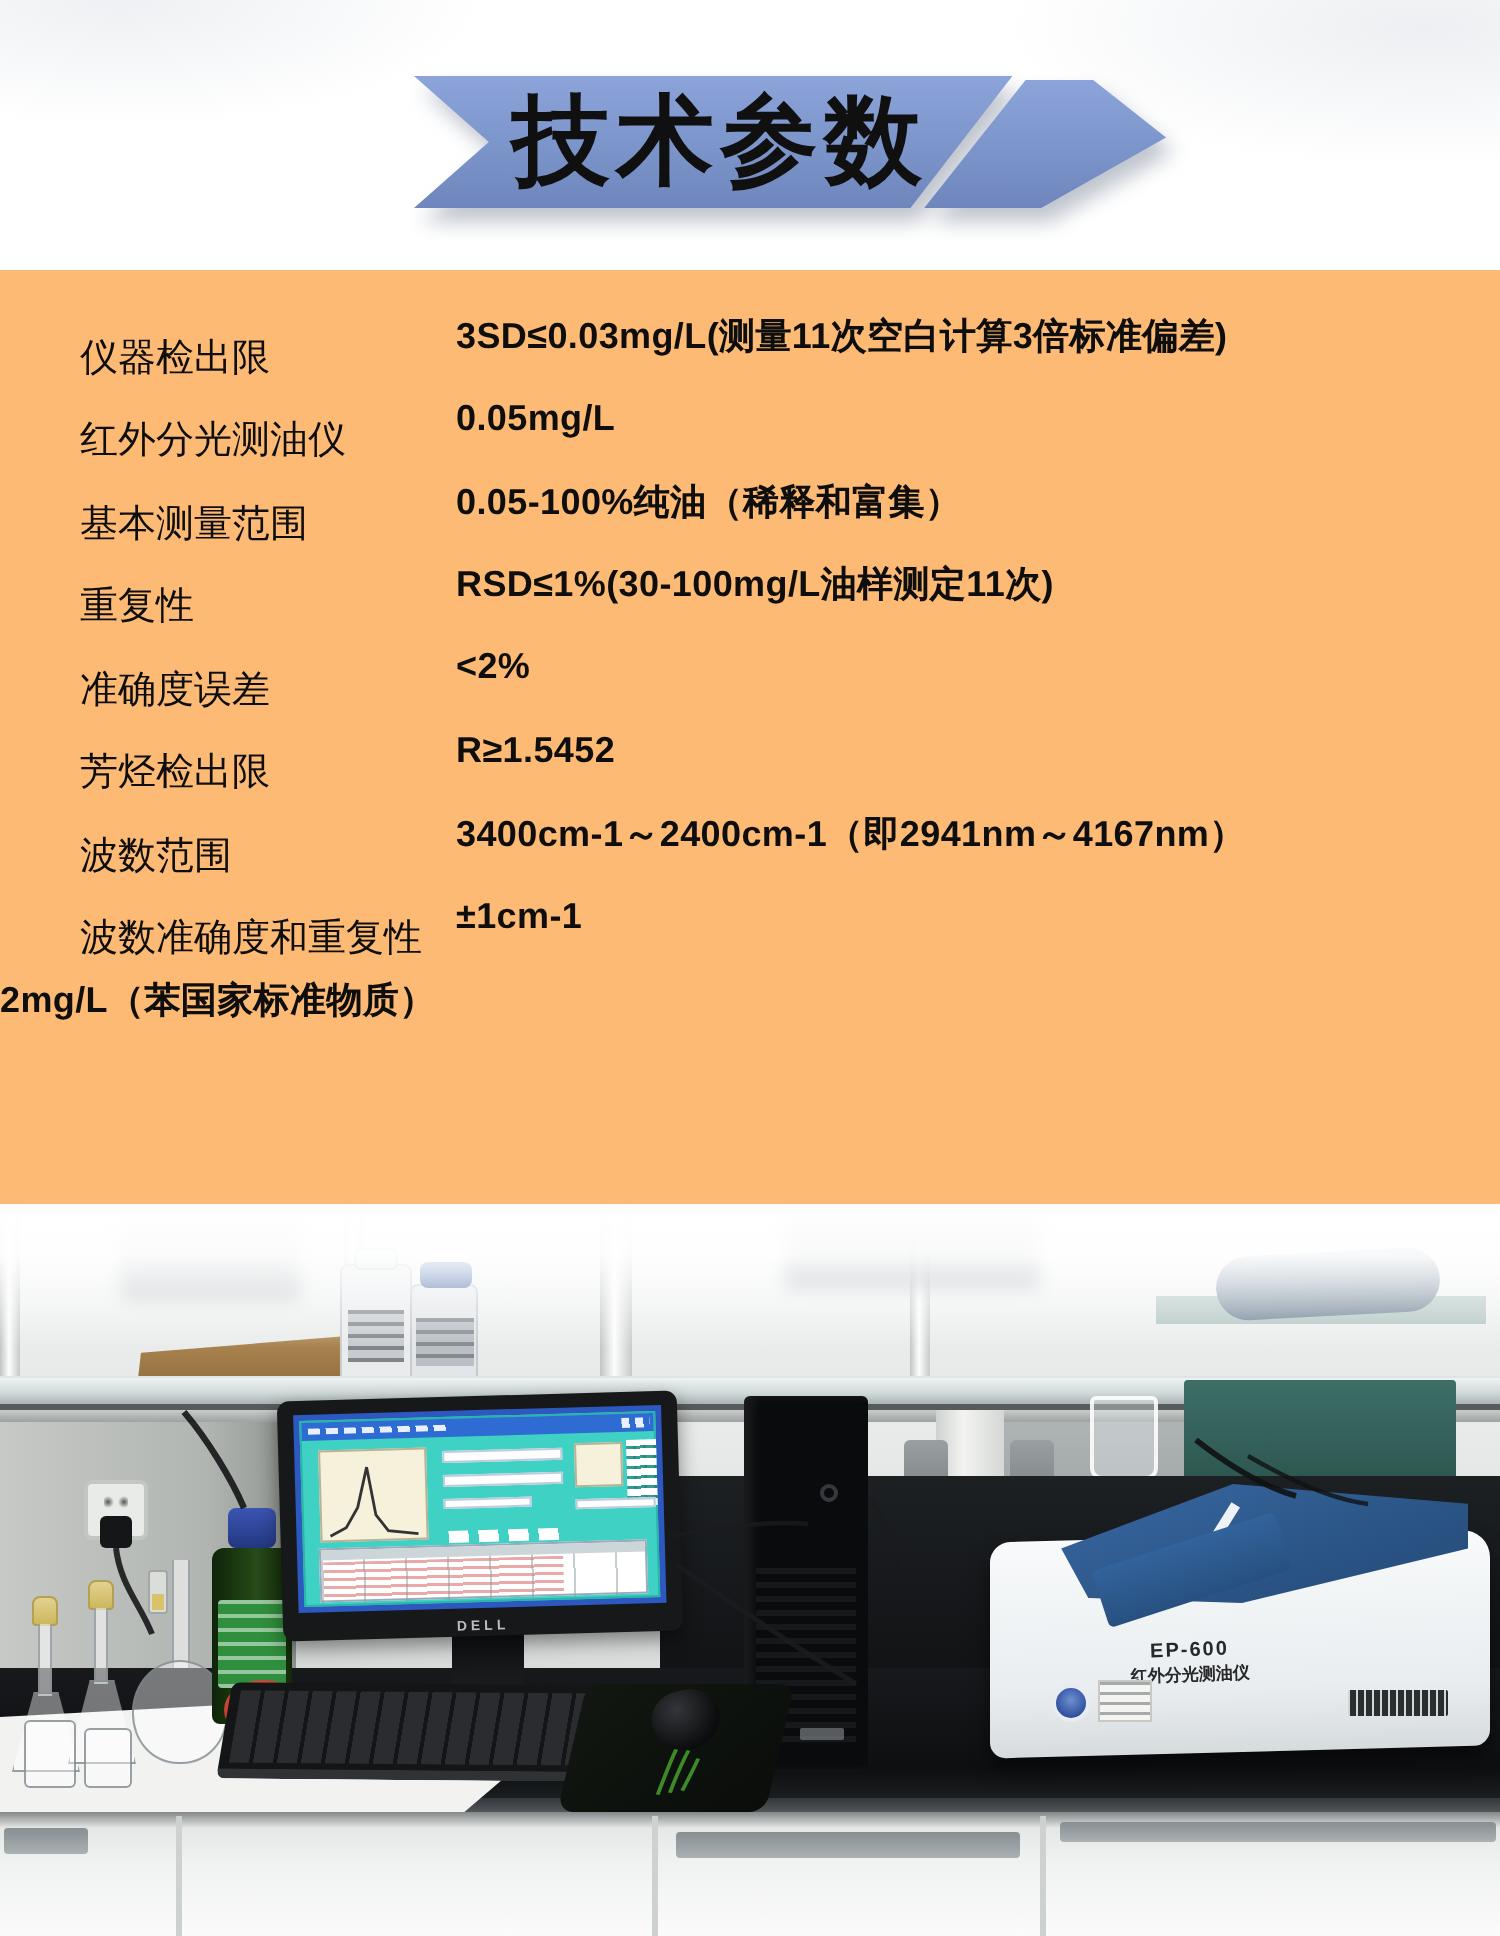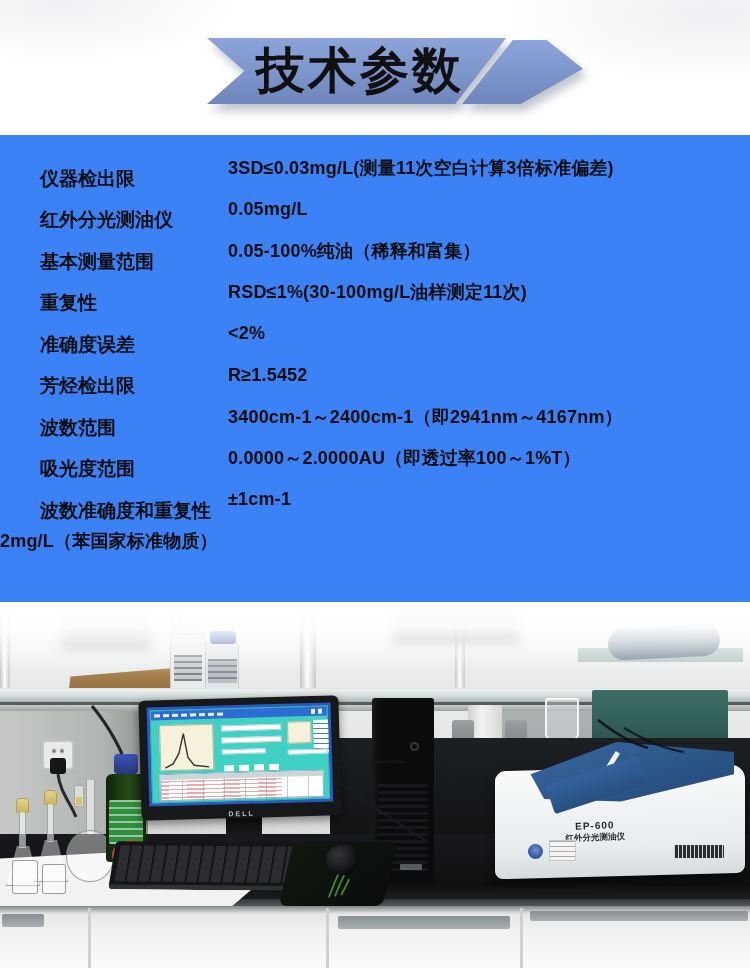--- a/index.html
+++ b/index.html
@@ -1,19 +1,19 @@
 <!DOCTYPE html>
 <html><head>
 <meta charset="utf-8">
 <style>
   * { margin:0; padding:0; box-sizing:border-box; }
   html,body { background:#fff; }
   .page {
     position:relative; width:750px; height:968px; overflow:hidden;
-    background:#3b82f6; font-family:"Liberation Sans","DejaVu Sans",sans-serif;
+    background:#fdba74; font-family:"Liberation Sans","DejaVu Sans",sans-serif;
   }
   .abs { position:absolute; }
 
   
   .banner-zone { position:absolute; left:0; top:0; width:750px; height:135px;
     background:
       radial-gradient(ellipse 260px 90px at 8% 0%, #eef0f3, rgba(255,255,255,0) 70%),
       radial-gradient(ellipse 300px 100px at 95% 10%, #edeff2, rgba(255,255,255,0) 70%),
       #fff; }
   .ribbon-wrap { position:absolute; left:0; top:0; width:750px; height:135px;
@@ -24,21 +24,21 @@
   .ribbon-tip { position:absolute; left:453px; top:40px; width:130px; height:64px;
     background:linear-gradient(180deg,#8ca4d9 0%,#7b94c9 55%,#6e86bc 100%);
     clip-path:polygon(46% 0, 72% 0, 100% 45%, 52% 100%, 7% 100%); }
   .ribbon-title { position:absolute; left:248px; top:40px; width:224px; height:62px;
     display:flex; align-items:center; justify-content:center;
     font-size:49px; font-weight:900; letter-spacing:3px; color:#101010; }
 
   
   .specs { position:absolute; left:0; top:147px; width:750px; }
   .spec-row { display:flex; align-items:center; height:41.5px; }
-  .spec-label { width:228px; padding-left:40px; font-size:19px; font-weight:700; color:#0e0e0e; white-space:nowrap;margin-top:22px; }
+  .spec-label { width:228px; padding-left:40px; font-size:19px; font-weight:400; color:#0e0e0e; white-space:nowrap;margin-top:22px; }
   .spec-value { font-size:18px; font-weight:700; color:#0e0e0e; white-space:nowrap; letter-spacing:.2px; }
 
   
   .photo { position:absolute; left:0; top:602px; width:750px; height:366px; overflow:hidden; background:#e8eae9; }
 
   
   .wall { left:0; top:0; width:750px; height:110px; background:linear-gradient(180deg,#f6f7f7,#e3e6e5); }
   .bg-shape { filter:blur(4px); opacity:.5; border-radius:4px; }
   .cab-seam { width:10px; background:linear-gradient(90deg,rgba(120,126,128,.35),#fdfdfd 45%,rgba(120,126,128,.3)); }
   .blue-cylinder { left:608px; top:24px; width:112px; height:32px; border-radius:16px;
@@ -205,24 +205,20 @@
       </div>
     <div class="spec-row">
         <span class="spec-label">芳烃检出限</span>
         <span class="spec-value">R≥1.5452</span>
       </div>
     <div class="spec-row">
         <span class="spec-label">波数范围</span>
         <span class="spec-value">3400cm-1～2400cm-1（即2941nm～4167nm）</span>
       </div>
     <div class="spec-row">
-        <span class="spec-label">吸光度范围</span>
-        <span class="spec-value">0.0000～2.0000AU（即透过率100～1%T）</span>
-      </div>
-    <div class="spec-row">
         <span class="spec-label">波数准确度和重复性</span>
         <span class="spec-value">±1cm-1</span>
       </div>
     <div class="spec-row">
         <span class="spec-value">2mg/L（苯国家标准物质）</span>
       </div>
   </div>
 
   <div class="photo">
 

